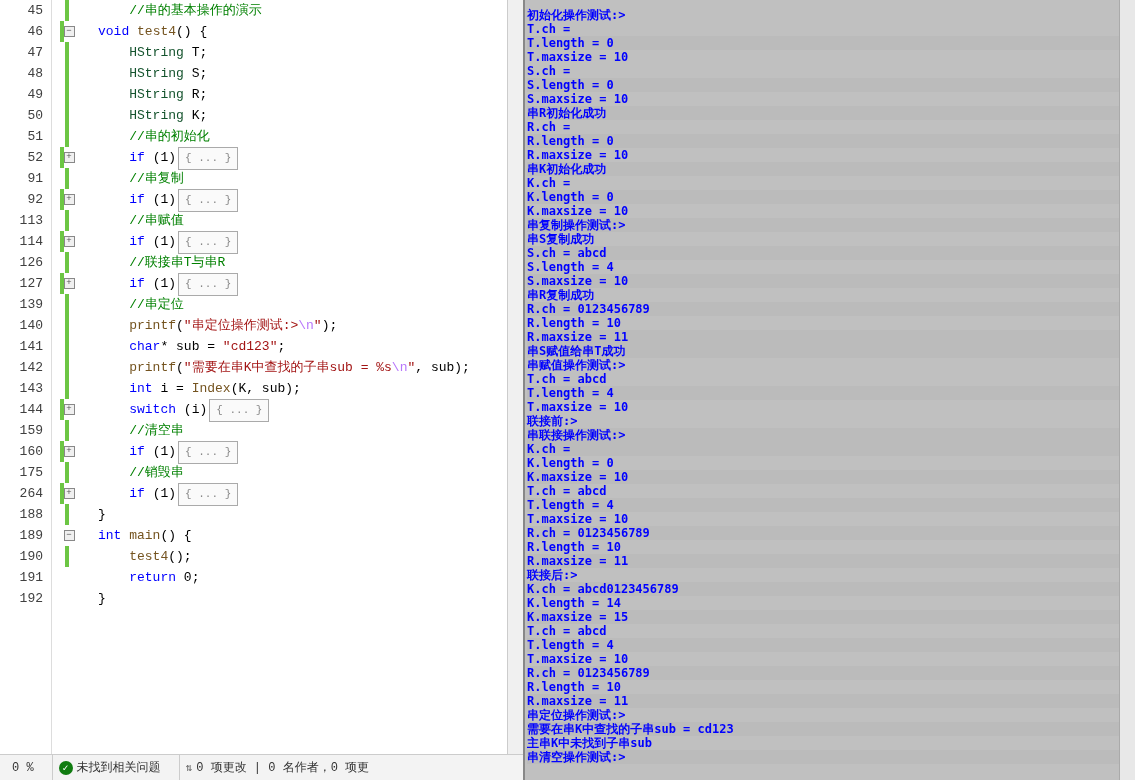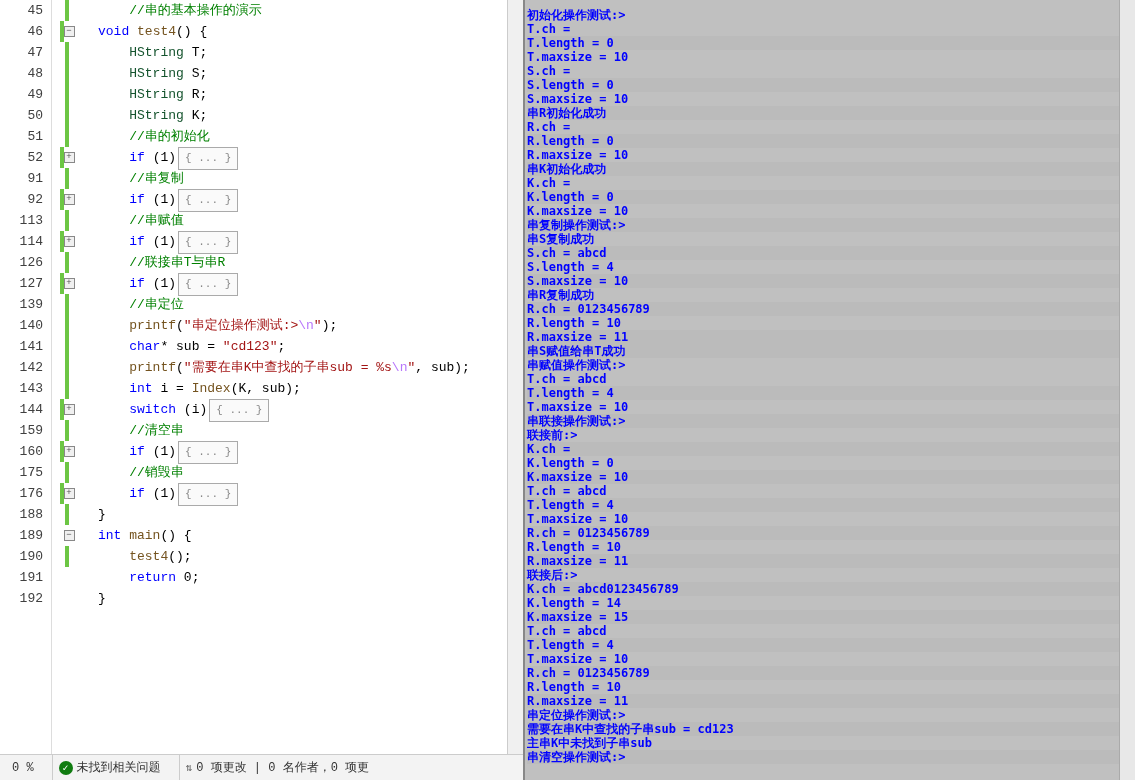--- a/index.html
+++ b/index.html
@@ -169,21 +169,21 @@
         <div class="ln">127</div>
         <div class="ln">139</div>
         <div class="ln">140</div>
         <div class="ln">141</div>
         <div class="ln">142</div>
         <div class="ln">143</div>
         <div class="ln">144</div>
         <div class="ln">159</div>
         <div class="ln">160</div>
         <div class="ln">175</div>
-        <div class="ln">176</div>
+        <div class="ln">264</div>
         <div class="ln">188</div>
         <div class="ln">189</div>
         <div class="ln">190</div>
         <div class="ln">191</div>
         <div class="ln">192</div>
       </div>
     <div class="fold-col" id="foldcol">
         <div class="row">
           <div class="bar-green"></div>
         </div>
@@ -323,22 +323,22 @@
       <div class="ol odd-highlight">S.maxsize = 10</div>
       <div class="ol">串R复制成功</div>
       <div class="ol odd-highlight">R.ch = 0123456789</div>
       <div class="ol">R.length = 10</div>
       <div class="ol odd-highlight">R.maxsize = 11</div>
       <div class="ol odd-highlight">串S赋值给串T成功</div>
       <div class="ol">串赋值操作测试:&gt;</div>
       <div class="ol">T.ch = abcd</div>
       <div class="ol odd-highlight">T.length = 4</div>
       <div class="ol">T.maxsize = 10</div>
+      <div class="ol">联接前:&gt;</div>
       <div class="ol odd-highlight">串联接操作测试:&gt;</div>
-      <div class="ol">联接前:&gt;</div>
       <div class="ol odd-highlight">K.ch =</div>
       <div class="ol">K.length = 0</div>
       <div class="ol odd-highlight">K.maxsize = 10</div>
       <div class="ol">T.ch = abcd</div>
       <div class="ol odd-highlight">T.length = 4</div>
       <div class="ol">T.maxsize = 10</div>
       <div class="ol odd-highlight">R.ch = 0123456789</div>
       <div class="ol">R.length = 10</div>
       <div class="ol odd-highlight">R.maxsize = 11</div>
       <div class="ol">联接后:&gt;</div>

